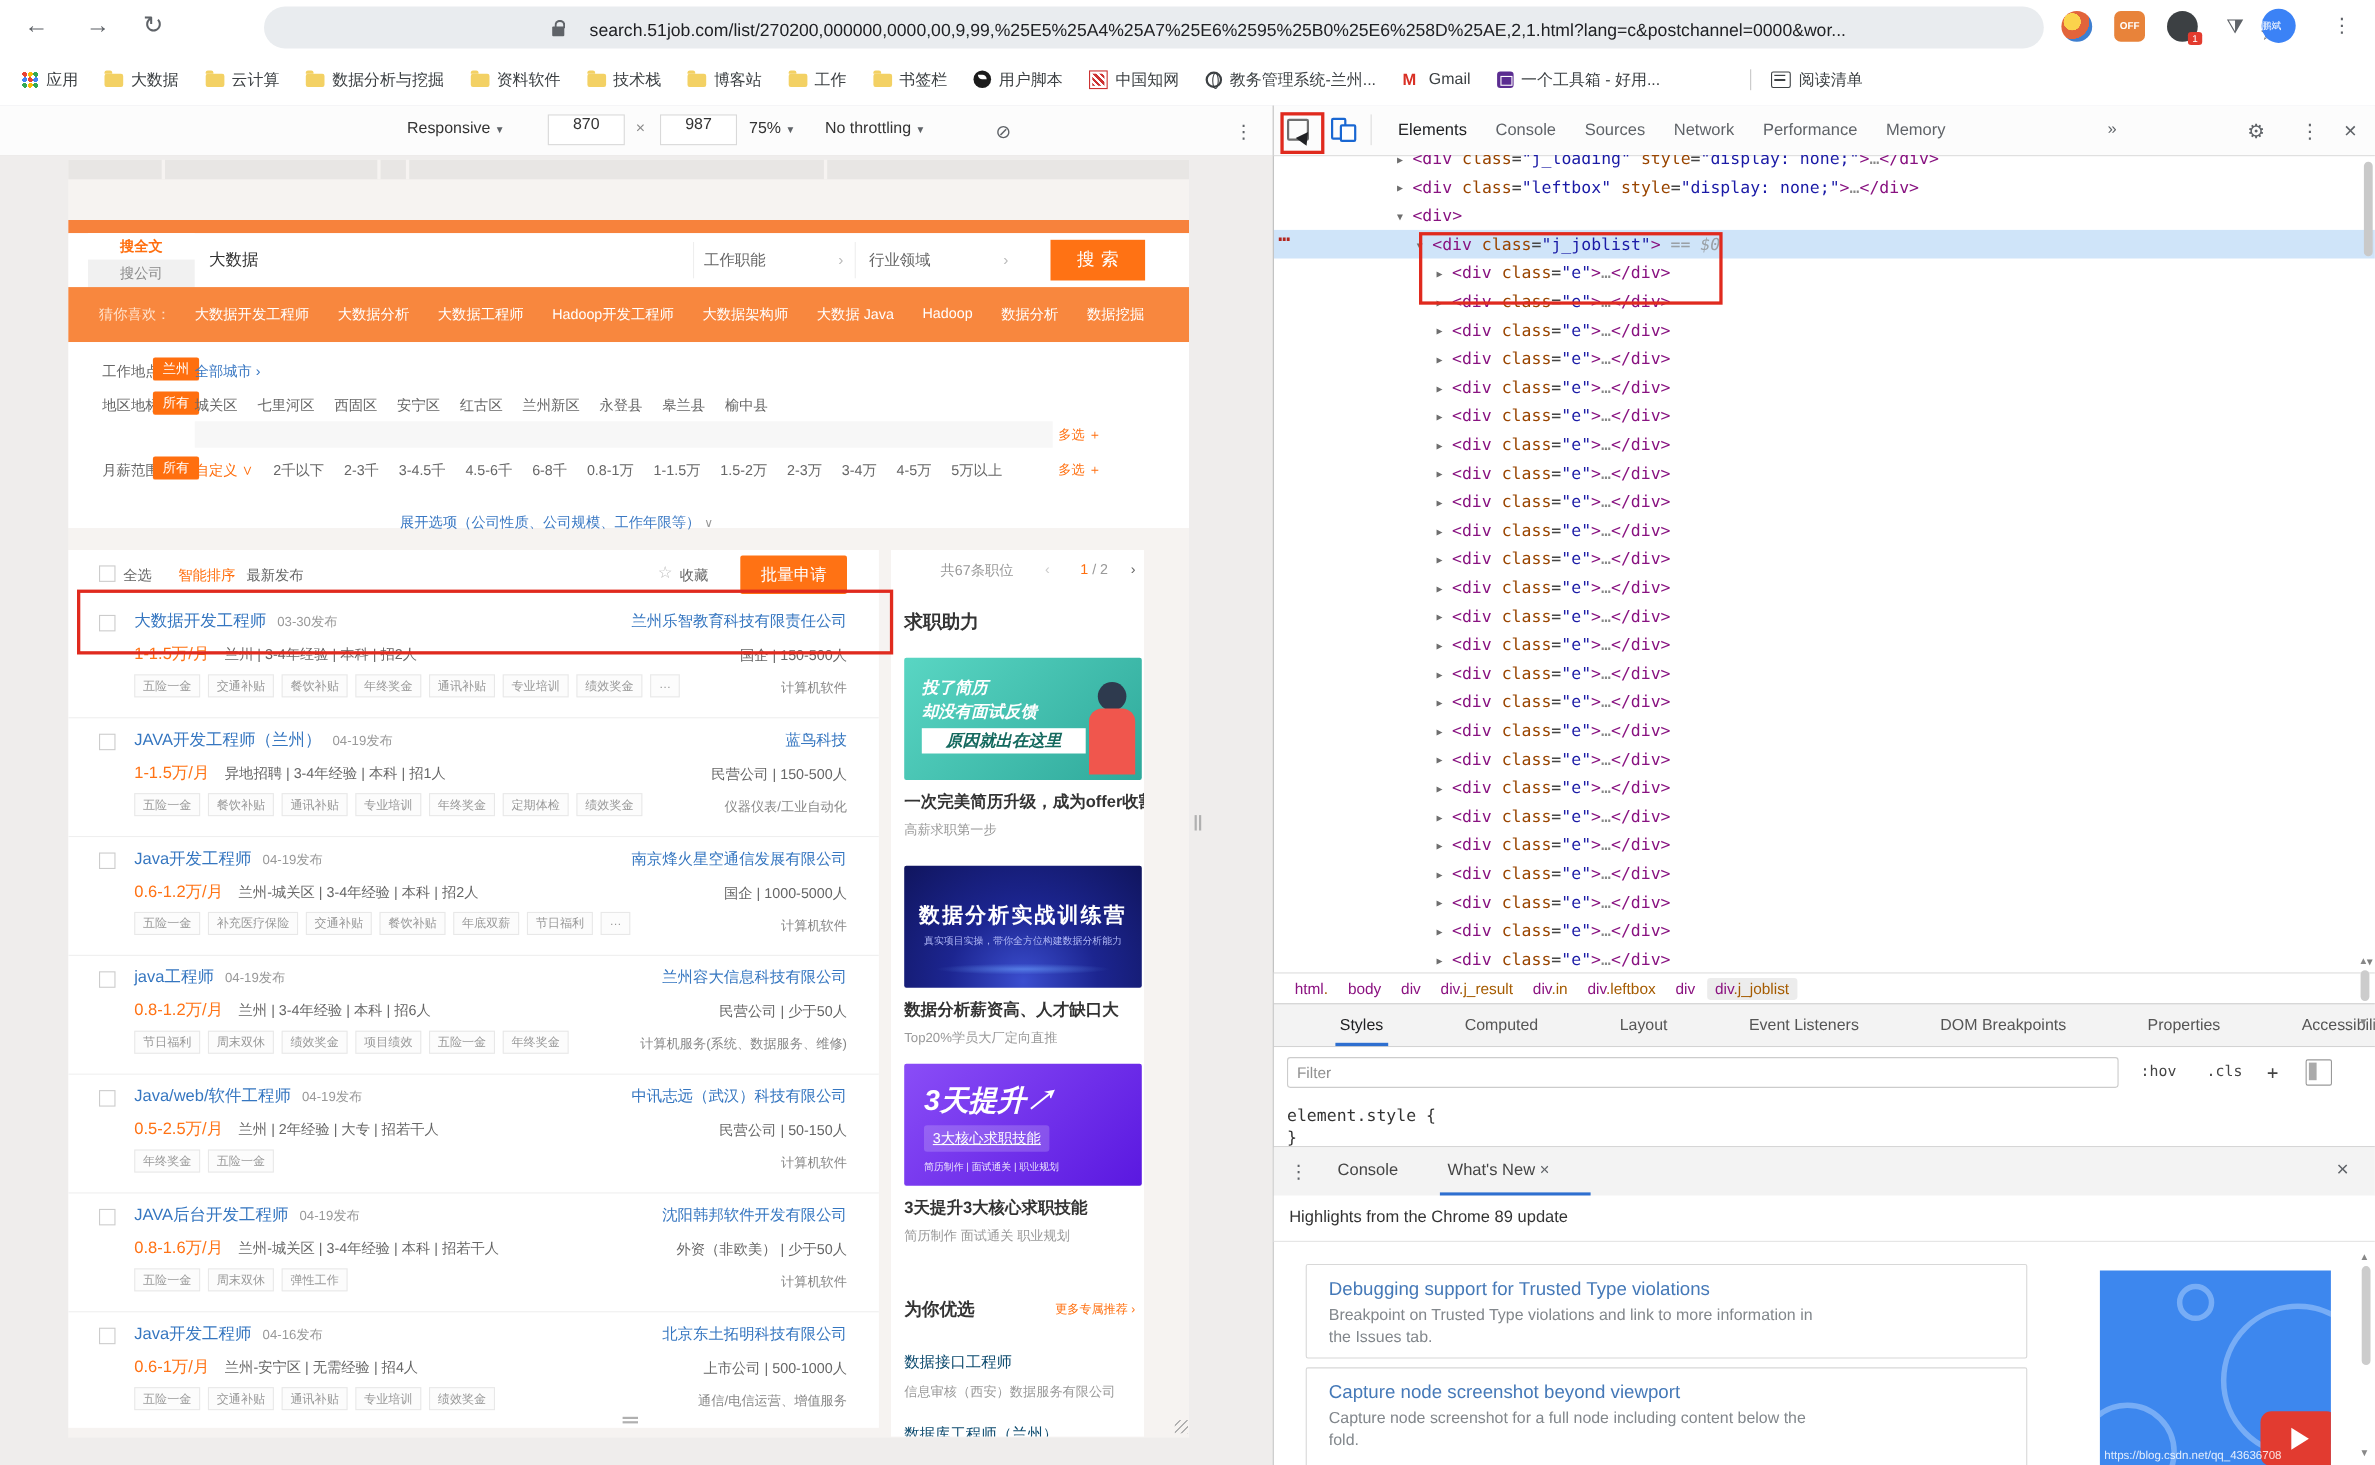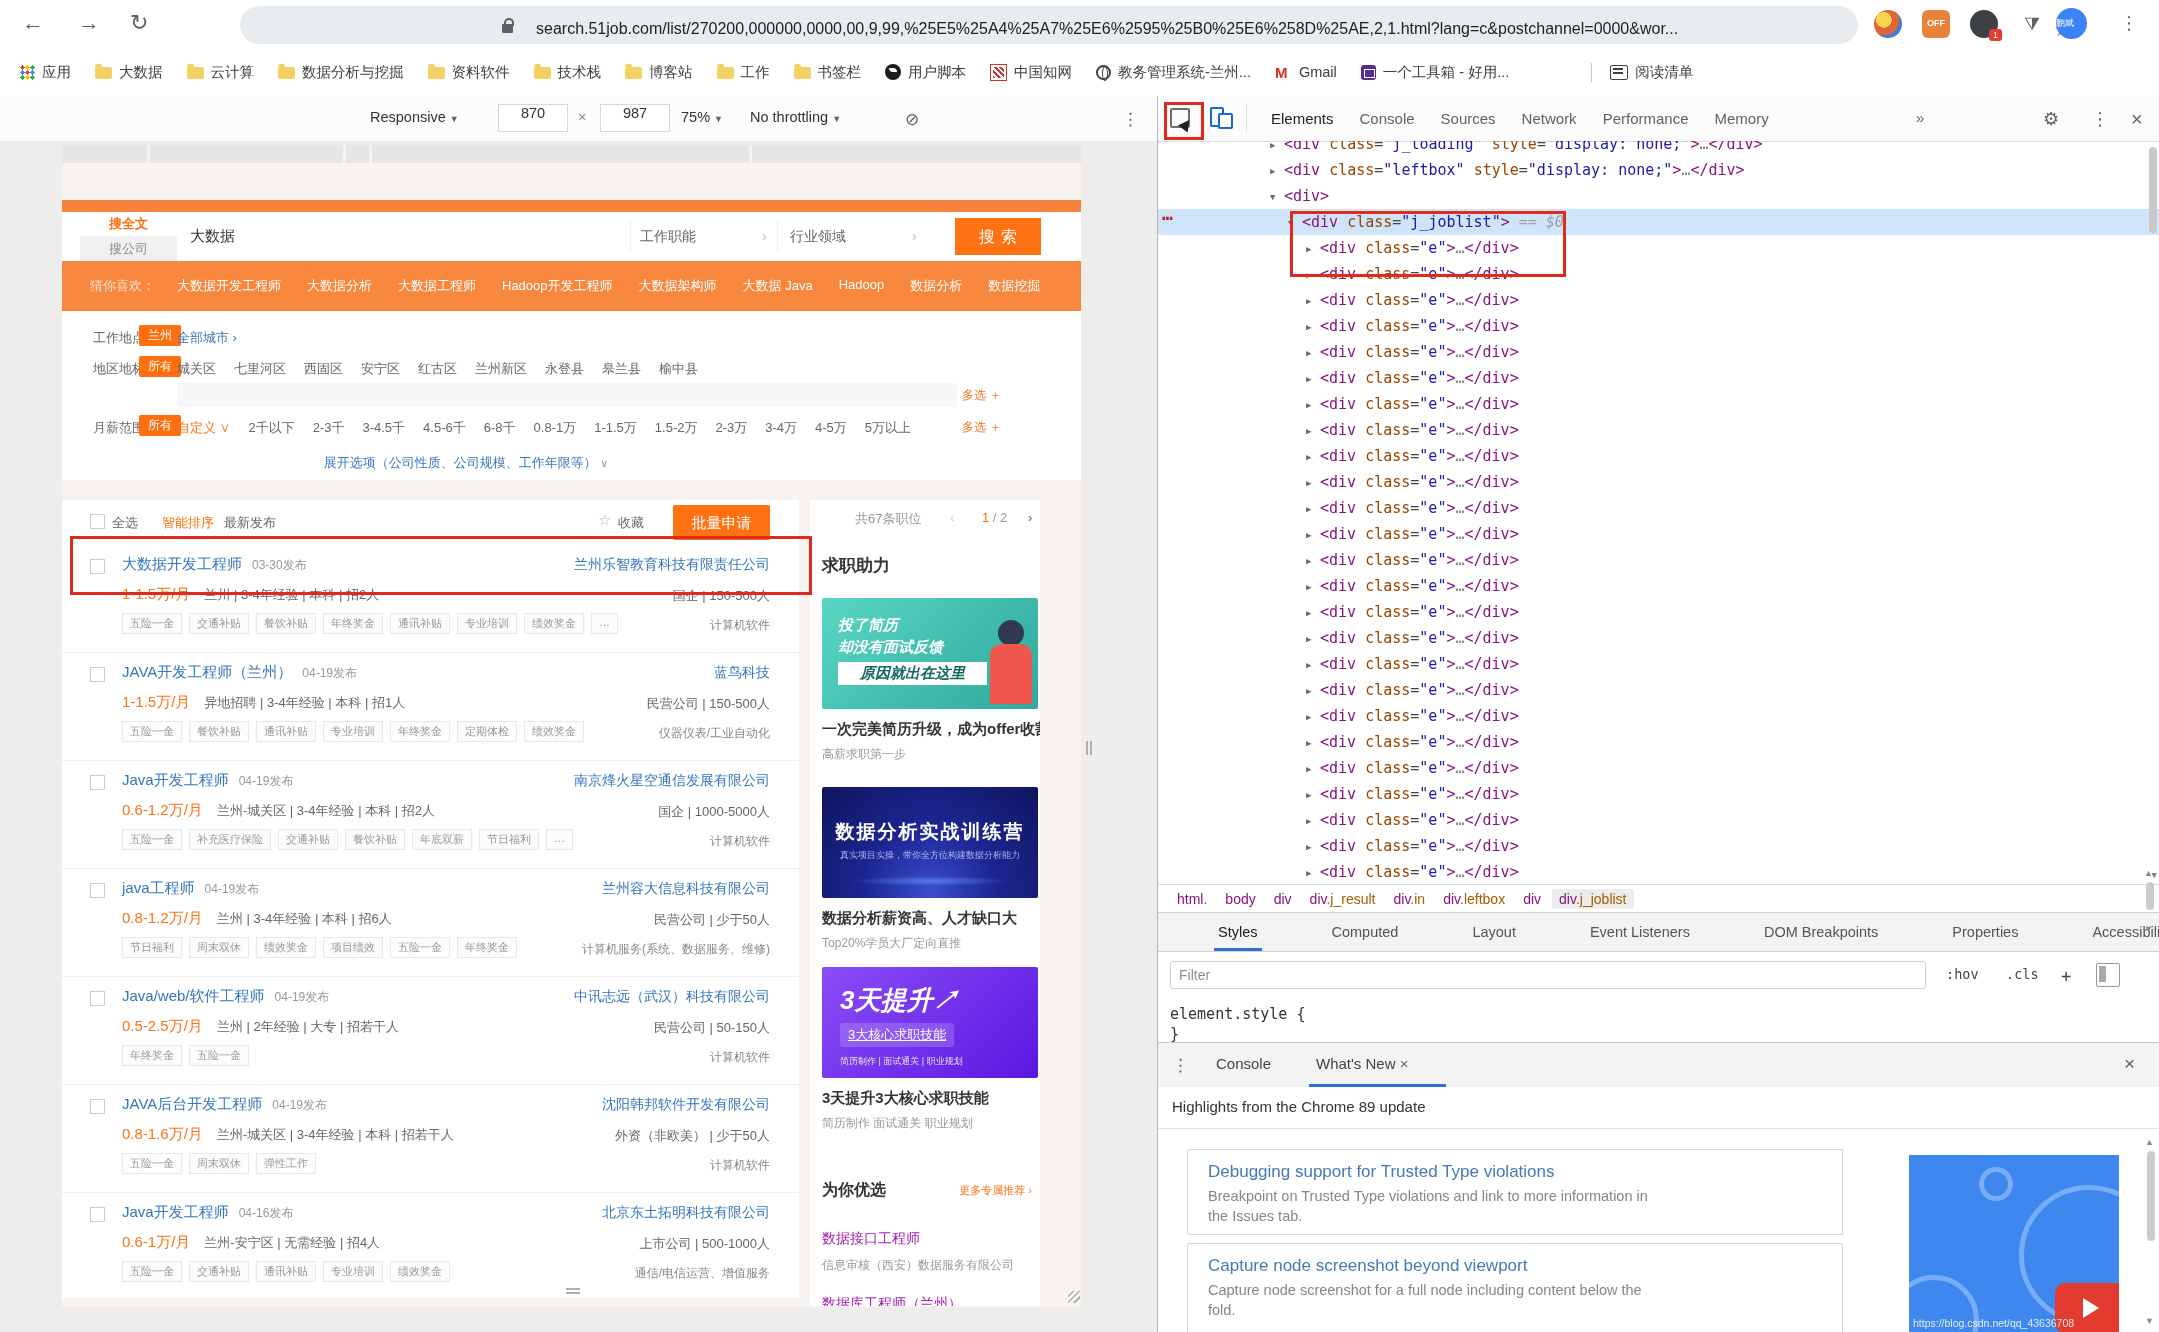--- a/index.html
+++ b/index.html
@@ -72,21 +72,21 @@
   .p-band .btags{display:flex;gap:26px;}
   .p-band .btags span{color:#fff;font-size:13px;white-space:nowrap;}
   .p-filter{position:absolute;left:0;top:166px;width:1019px;height:169px;background:#fff;}
   .f-label{position:absolute;left:31px;font-size:13px;color:#666;}
   .chip{position:absolute;left:77px;background:#ff6f0f;color:#fff;font-size:12px;padding:2px 9px;border-radius:2px;}
   .f-items{position:absolute;left:115px;display:flex;gap:18px;font-size:13px;color:#666;white-space:nowrap;}
   .f-link{color:#3a78c3;}
   .f-orange{color:#ff6f0f;}
   .f-more{position:absolute;left:900px;font-size:12px;color:#ff6f0f;}
   .f-gray-panel{position:absolute;left:115px;top:72px;width:780px;height:24px;background:#f7f7f7;}
-  .f-expand{position:absolute;left:0;width:808px;top:143px;text-align:center;font-size:13px;color:#3a78c3;}
+  .f-expand{position:absolute;left:0;width:808px;top:155px;text-align:center;font-size:13px;color:#3a78c3;padding-left:40px;}
   .f-expand .v{color:#999;font-size:11px;}
 
   .p-list{position:absolute;left:0;top:355px;width:737px;height:798px;background:#fff;overflow:hidden;}
   .list-header{position:absolute;left:0;top:0;width:737px;height:45px;}
   .cbox{position:absolute;width:13px;height:13px;border:1px solid #ccc;background:#fff;}
   .lh-txt{position:absolute;top:14px;font-size:13px;}
   .apply-btn{position:absolute;left:611px;top:5px;width:97px;height:35px;background:#ff7214;color:#fff;font-size:15px;text-align:center;line-height:35px;border-radius:2px;}
   .jobs{position:absolute;left:0;top:45px;width:737px;}
   .job-row{position:relative;height:107px;border-bottom:1px solid #efefef;}
   .jr-check{left:28px;top:14px;}
@@ -116,21 +116,21 @@
   .ad-navy .ad-l2{position:absolute;left:0;right:0;top:62px;text-align:center;color:#aeb6f5;font-size:9px;}
   .ad-navy::after{content:"";position:absolute;left:28px;right:28px;bottom:12px;height:10px;border-radius:50%;background:radial-gradient(ellipse,#6ea8ff88,transparent 70%);}
   .ad-purple{background:linear-gradient(135deg,#8a4df7,#5a18e0);}
   .ad-purple .ad-l1{position:absolute;left:18px;top:16px;color:#fff;font-weight:bold;font-size:26px;font-style:italic;}
   .ad-purple .ad-l2{position:absolute;left:18px;top:56px;color:#fff;font-size:13px;background:rgba(255,255,255,.18);padding:3px 8px;border-radius:3px;text-decoration:underline;}
   .ad-purple .ad-l3{position:absolute;left:18px;top:88px;color:rgba(255,255,255,.85);font-size:9px;}
   .ad-cap{position:absolute;left:12px;font-size:15px;font-weight:bold;color:#333;white-space:nowrap;}
   .ad-sub{position:absolute;left:12px;font-size:12px;color:#999;white-space:nowrap;}
   .picks-title{position:absolute;left:12px;top:680px;font-size:16px;font-weight:bold;color:#333;}
   .picks-more{position:absolute;right:8px;top:683px;font-size:11px;color:#ff6f0f;}
-  .pick-link{position:absolute;left:12px;font-size:14px;color:#a21caf;white-space:nowrap;}
+  .pick-link{position:absolute;left:12px;font-size:14px;color:#0c4a6e;white-space:nowrap;}
   .pick-co{position:absolute;left:12px;font-size:12px;color:#999;white-space:nowrap;}
 
   .red-box{position:absolute;border:3px solid #e02a1e;z-index:6;}
   .handle{position:absolute;color:#9a9a9a;}
   .h-right{width:2px;height:14px;border-left:2px solid #b0b0b0;border-right:2px solid #b0b0b0;}
   .h-bottom{width:14px;height:2px;border-top:2px solid #b0b0b0;border-bottom:2px solid #b0b0b0;}
   .h-corner{width:12px;height:12px;background:repeating-linear-gradient(135deg,transparent 0 3px,#b0b0b0 3px 4.5px);}
 
   
   .devtools{position:absolute;left:1157px;top:96px;width:1002px;height:1236px;background:#fff;border-left:1px solid #b5b5b5;box-sizing:border-box;}

